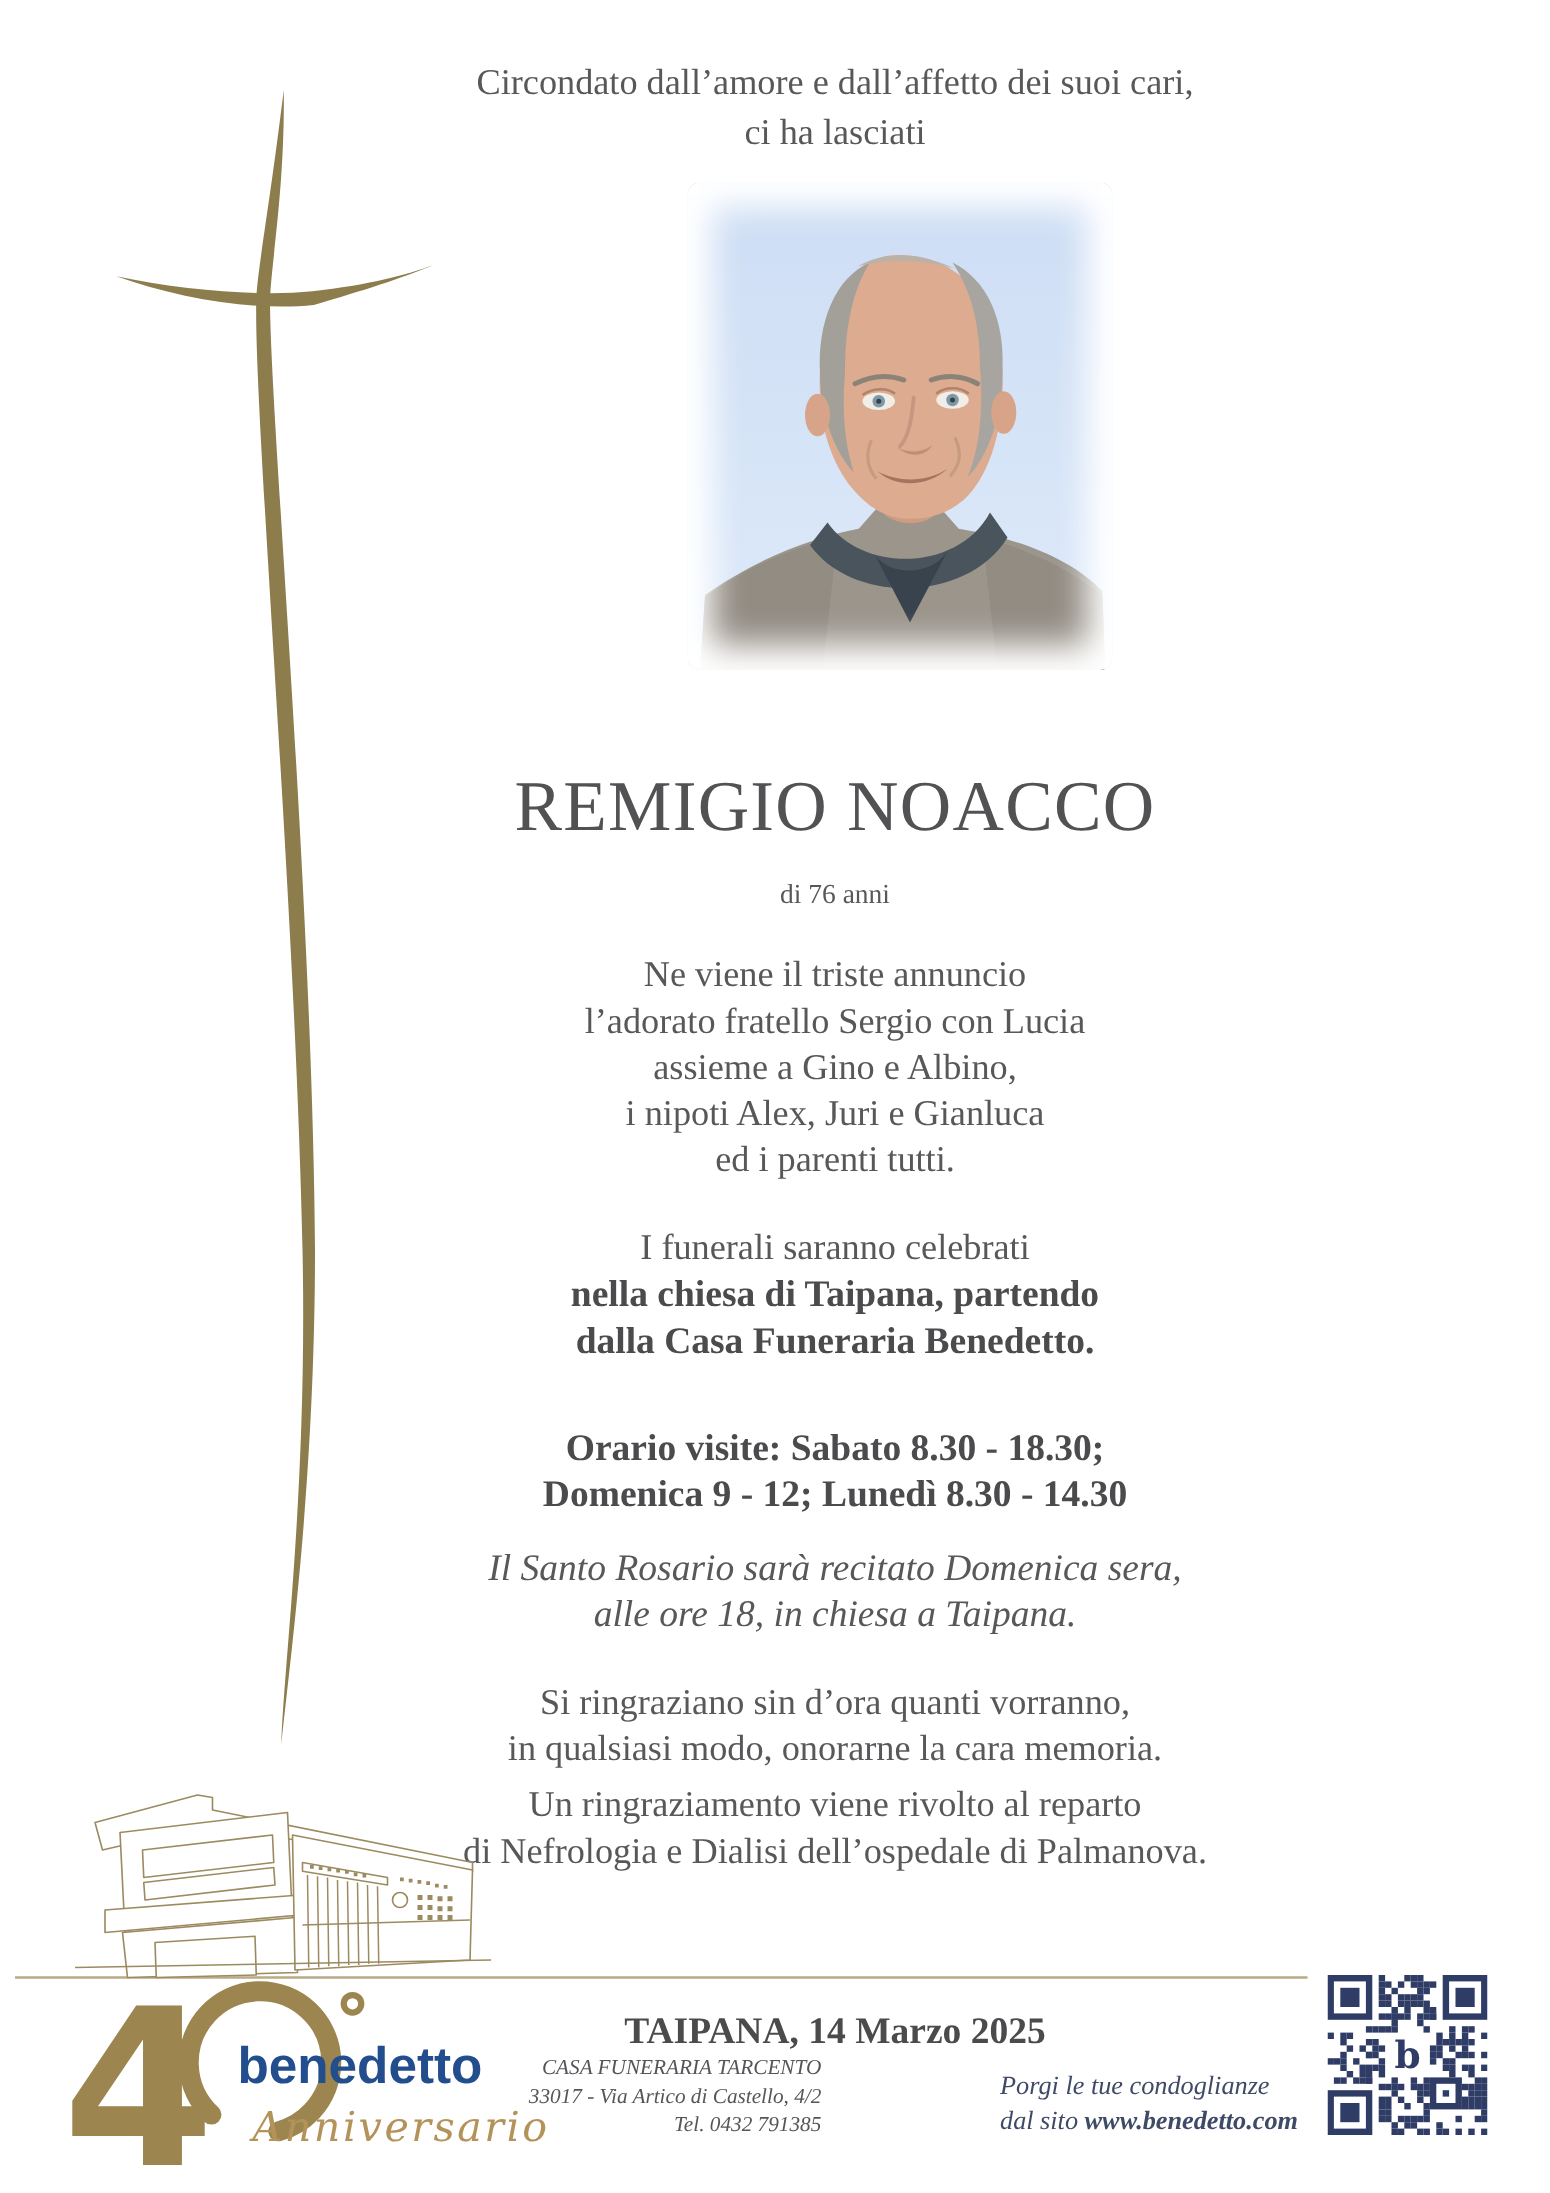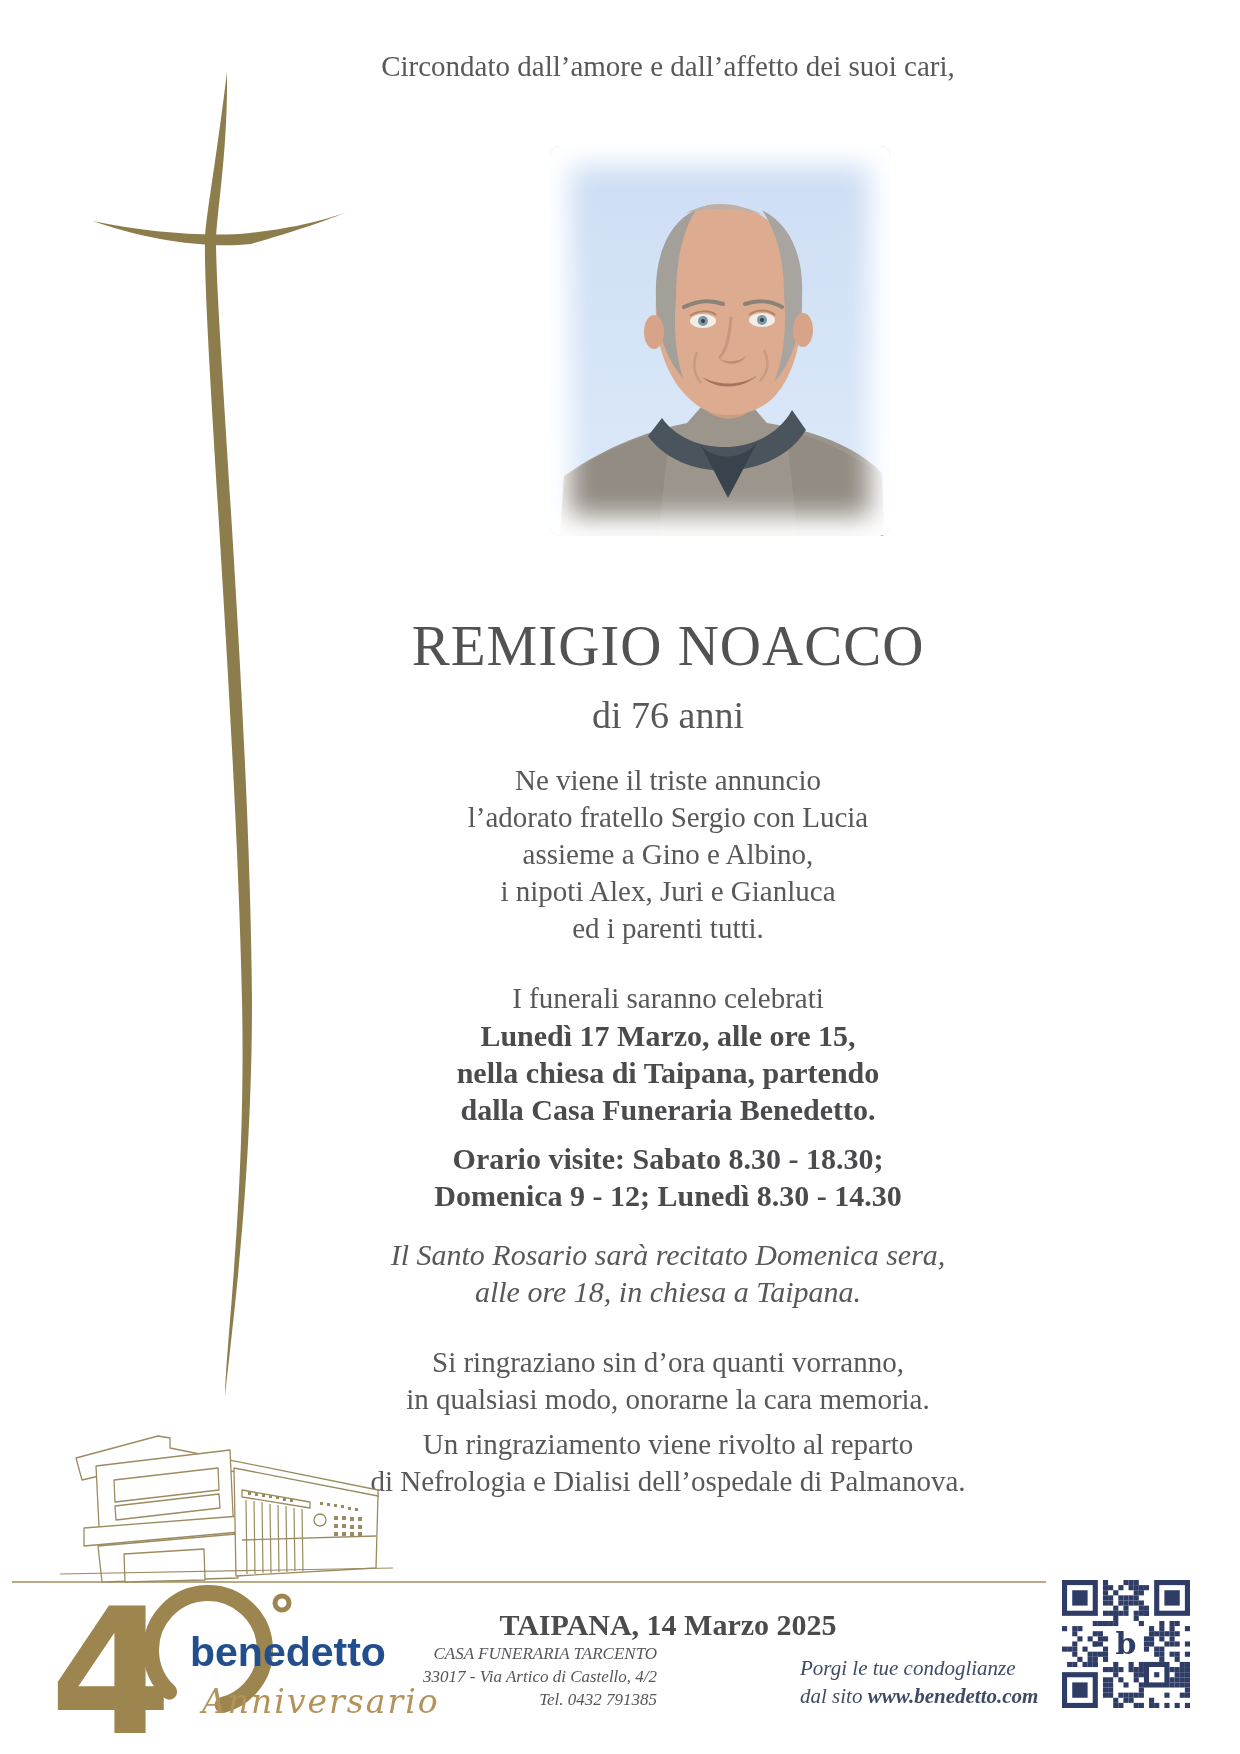--- a/index.html
+++ b/index.html
@@ -12,21 +12,21 @@
   #cross-svg{left:0;top:0;width:400px;height:1450px;}
   
   .photo{left:550px;top:146px;width:340px;height:390px;border-radius:10px;overflow:hidden;}
   .photo svg{display:block;width:100%;height:100%;}
   .photo .vignette{position:absolute;inset:0;box-shadow:inset 0 0 26px 20px #ffffff;border-radius:10px;pointer-events:none;}
   
   .content{left:96px;top:0;width:1144px;height:1454px;}
   .block{position:absolute;left:0;width:100%;text-align:center;}
   .intro{top:46px;font-size:29px;line-height:40px;}
   .name{top:612px;font-size:57px;line-height:68px;color:#525254;letter-spacing:1px;}
-  .age{top:697px;font-size:38px;line-height:36px;}
+  .age{top:697px;font-size:22px;line-height:36px;}
   .para{font-size:29px;line-height:37px;}
   .announcement{top:762px;}
   .funeral{top:980px;}
   .bold-line{font-weight:bold;color:#4b4b4d;font-size:30px;}
   .visits{top:1140px;}
   .rosary{top:1236px;font-style:italic;font-size:30px;}
   .thanks{top:1344px;}
   .hospital{top:1426px;}
   .dateline{top:1608px;font-weight:bold;font-size:30px;color:#4b4b4d;}
   
@@ -100,36 +100,36 @@
     <path d="M 214 204 C 220 217 218 226 210 235" stroke="#c79a82" stroke-width="2.5" fill="none"></path>
 
     <path d="M 152 231 C 168 240 192 240 208 229 C 192 244 166 244 152 231 Z" fill="#a9725f"></path>
   </svg>
   <div class="vignette"></div>
 </div>
 
 <div class="abs content">
   <div class="block intro">
     <div>Circondato dall’amore e dall’affetto dei suoi cari,</div>
+    <div>ci ha lasciati</div>
   </div>
 
   <div class="block name">REMIGIO NOACCO</div>
   <div class="block age">di 76 anni</div>
 
   <div class="block para announcement">
     <div>Ne viene il triste annuncio</div>
     <div>l’adorato fratello Sergio con Lucia</div>
     <div>assieme a Gino e Albino,</div>
     <div>i nipoti Alex, Juri e Gianluca</div>
     <div>ed i parenti tutti.</div>
   </div>
 
   <div class="block para funeral">
     <div>I funerali saranno celebrati</div>
-    <div class="bold-line">Lunedì 17 Marzo, alle ore 15,</div>
     <div class="bold-line">nella chiesa di Taipana, partendo</div>
     <div class="bold-line">dalla Casa Funeraria Benedetto.</div>
   </div>
 
   <div class="block para visits">
     <div class="bold-line">Orario visite: Sabato 8.30 - 18.30;</div>
     <div class="bold-line">Domenica 9 - 12; Lunedì 8.30 - 14.30</div>
   </div>
 
   <div class="block para rosary">

